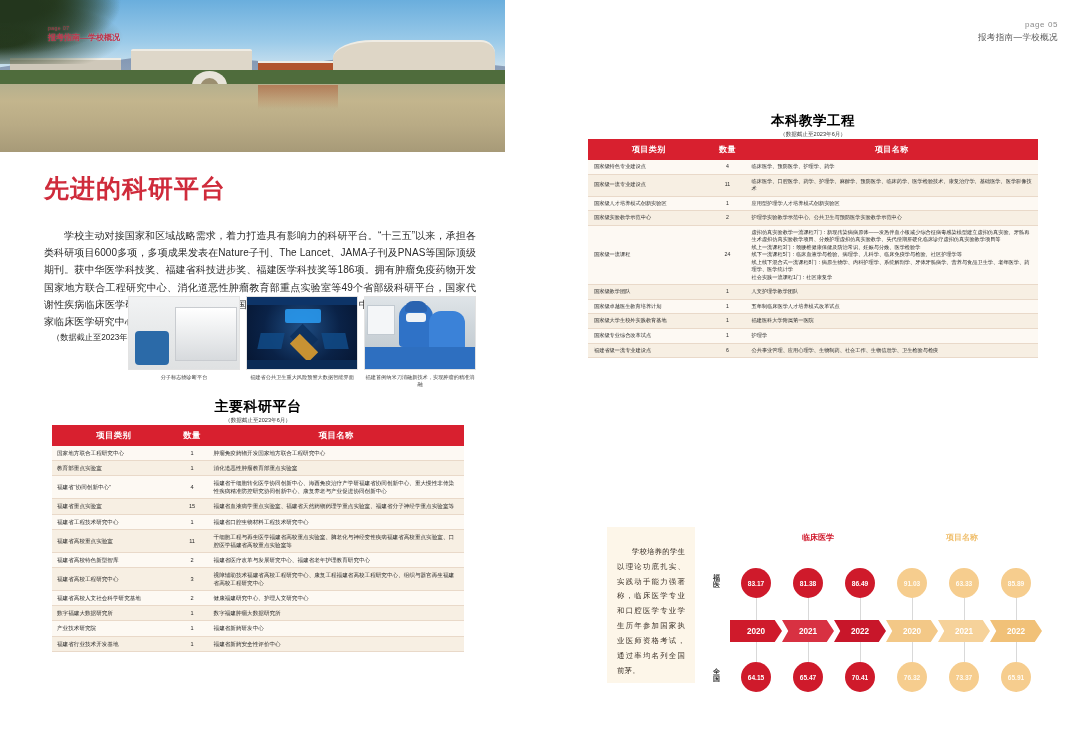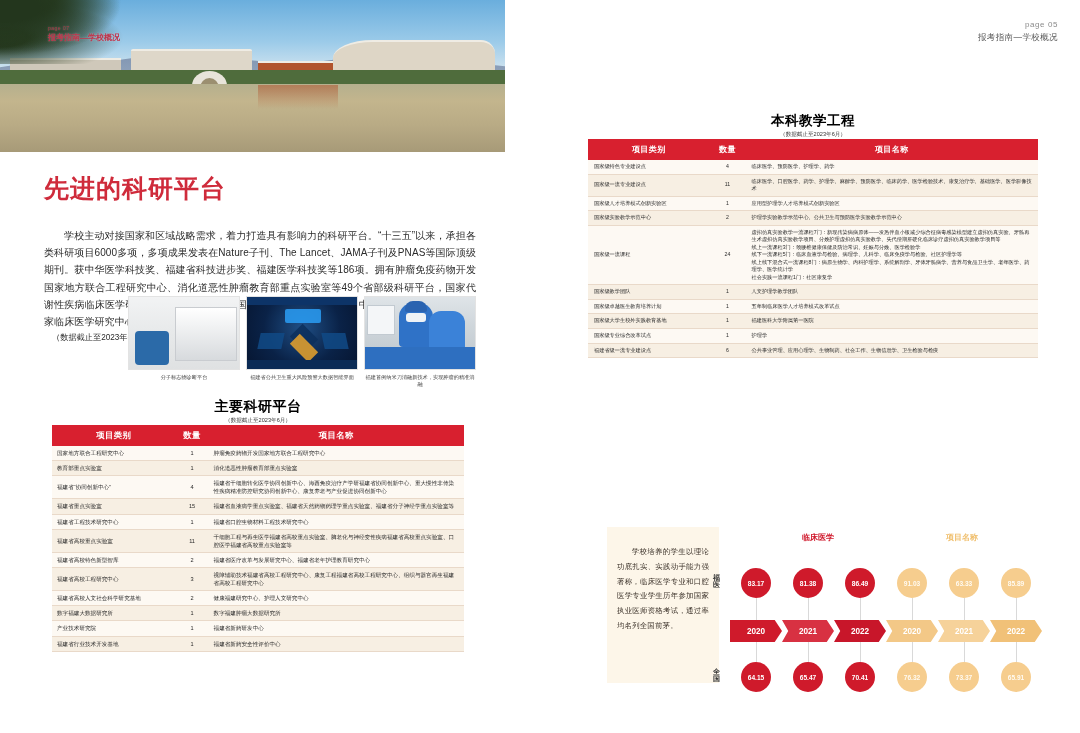--- a/index.html
+++ b/index.html
@@ -107,21 +107,21 @@
 
   .left-table { position:absolute; left:52px; top:398px; width:412px; }
   .left-table .tbl-title { font-size:14px; }
 
   .right-table { position:absolute; left:588px; top:112px; width:450px; }
   .right-table .tbl-title { font-size:13.5px; }
   .right-table table.data td { font-size:5.2px; padding:3px 6px; }
   .right-table table.data th { font-size:8px; padding:5px 3px; }
 
   
-  .quote-box { position:absolute; left:607px; top:527px; width:112px; height:156px;
+  .quote-box { position:absolute; left:607px; top:527px; width:88px; height:156px;
      background:#fdf6e9; padding:18px 10px 0 10px; }
   .quote-box p { font-size:7.4px; line-height:2.0; color:#3a3028; text-align:justify;
      text-indent:2em; letter-spacing:.2px; }
 
   .chart-wrap { position:absolute; left:712px; top:522px; width:330px; height:200px; }
   .chart-title { font-size:9.4px; font-weight:bold; color:#111; text-align:center; letter-spacing:.2px; }
   .chart-legends { position:relative; height:16px; margin-top:10px; }
   .lg { position:absolute; font-size:8px; font-weight:bold;padding-left:38px; }
   .lg-clin { left:52px; color:#d0192c; }
   .lg-dent { left:196px; color:#f0c070; }

